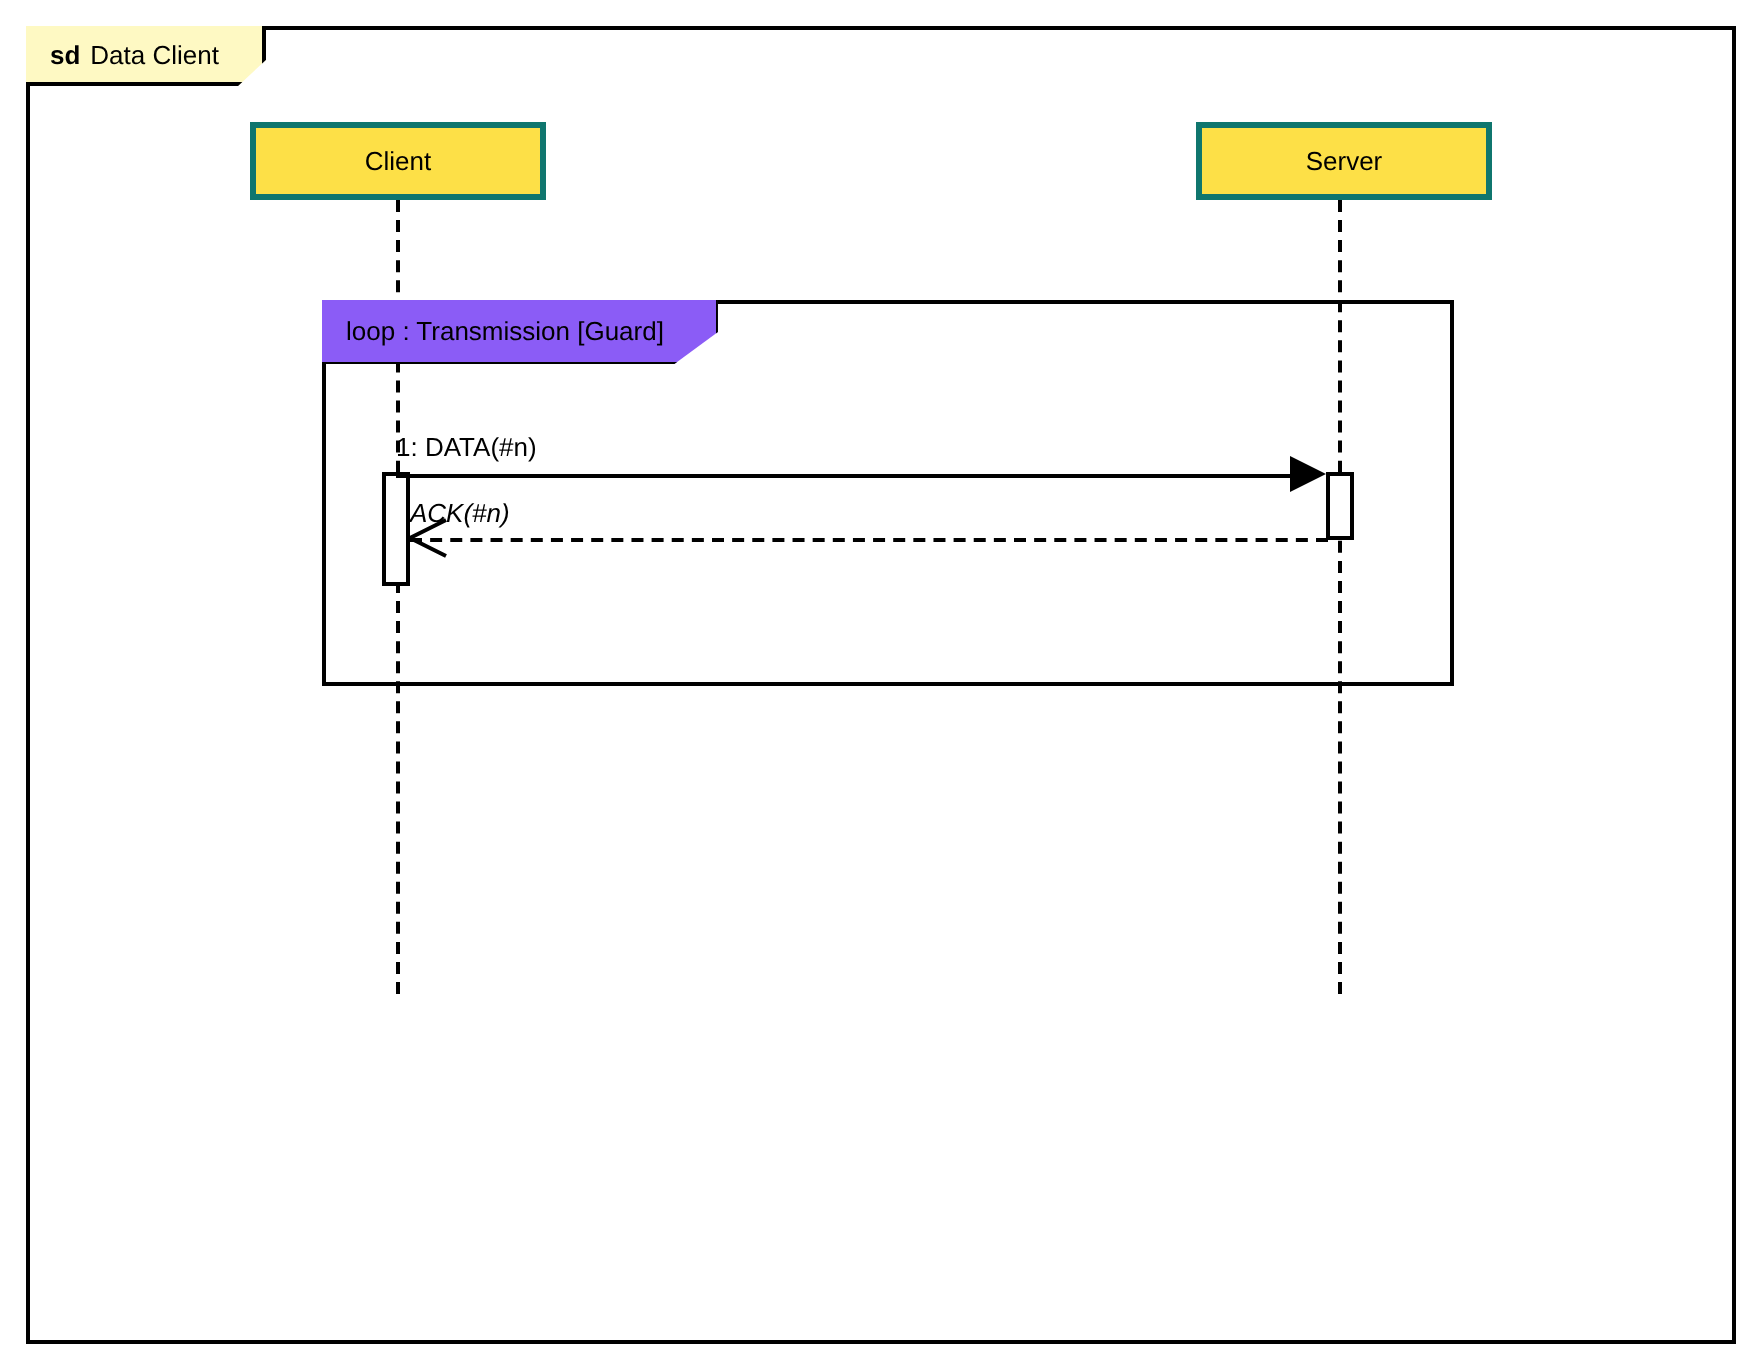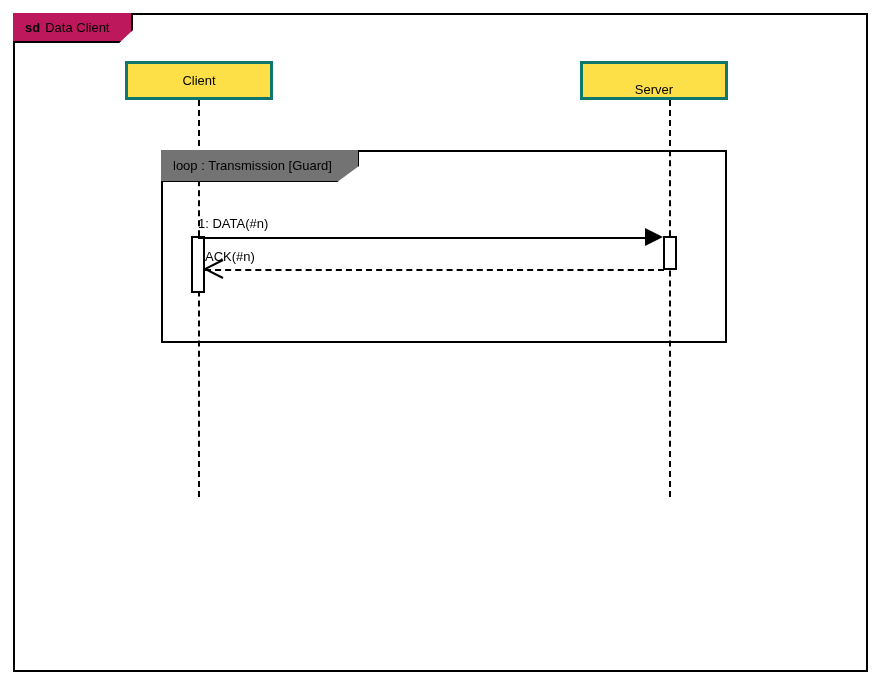--- a/index.html
+++ b/index.html
@@ -28,21 +28,21 @@
     border: 2px solid #000000;
     box-sizing: border-box;
     background: transparent;
   }
   .sd-tab {
     position: absolute;
     left: 13px;
     top: 13px;
     height: 30px;
     box-sizing: border-box;
-    background: #be185d;
+    background: #fef9c3;
     border: 2px solid #000000;
     border-top: none;
     border-left: none;
     -webkit-clip-path: polygon(0 0, 100% 0, 100% 55%, 88% 100%, 0 100%);
     clip-path: polygon(0 0, 100% 0, 100% 55%, 88% 100%, 0 100%);
     display: flex;
     align-items: center;
     padding: 0 22px 0 12px;
     white-space: nowrap;
   }
@@ -66,21 +66,21 @@
     background: #fde047;
     border: 3px solid #0f766e;
     box-sizing: border-box;
     display: flex;
     align-items: center;
     justify-content: center;
     font-size: 13px;
     color: #000000;
   }
   #head-client { left: 125px; top: 61px; }
-  #head-server { left: 580px; top: 61px; align-items: flex-end; }
+  #head-server { left: 598px; top: 61px; }
 
   
   .lifeline {
     position: absolute;
     width: 0;
     border-left: 2px dashed #000000;
     top: 100px;
     height: 397px;
   }
   #life-client { left: 198px; }
@@ -96,21 +96,21 @@
     border: 2px solid #000000;
     box-sizing: border-box;
     background: transparent;
   }
   .frag-tab {
     position: absolute;
     left: 161px;
     top: 150px;
     height: 32px;
     box-sizing: border-box;
-    background: #737373;
+    background: #8b5cf6;
     border: 1px solid #000000;
     border-top: none;
     border-left: none;
     -webkit-clip-path: polygon(0 0, 100% 0, 100% 50%, 89% 100%, 0 100%);
     clip-path: polygon(0 0, 100% 0, 100% 50%, 89% 100%, 0 100%);
     display: flex;
     align-items: center;
     padding: 0 26px 0 12px;
     white-space: nowrap;
     font-size: 13px;
@@ -164,21 +164,21 @@
     height: 22px;
   }
   .msg-label {
     position: absolute;
     font-size: 13px;
     color: #000000;
     white-space: nowrap;
     text-align: left;
   }
   #label-data { top: 216px; left: 198px; width: 455px; }
-  #label-ack  { top: 249px; left: 205px; width: 364px; }
+  #label-ack  { top: 249px; left: 205px; width: 364px; font-style: italic; }
 </style>
 </head>
 <body>
 
 <div id="canvas">
 
   <div class="sd-frame"></div>
   <div class="sd-tab">
     <span class="kw">sd</span>
     <span class="nm">Data Client</span>

